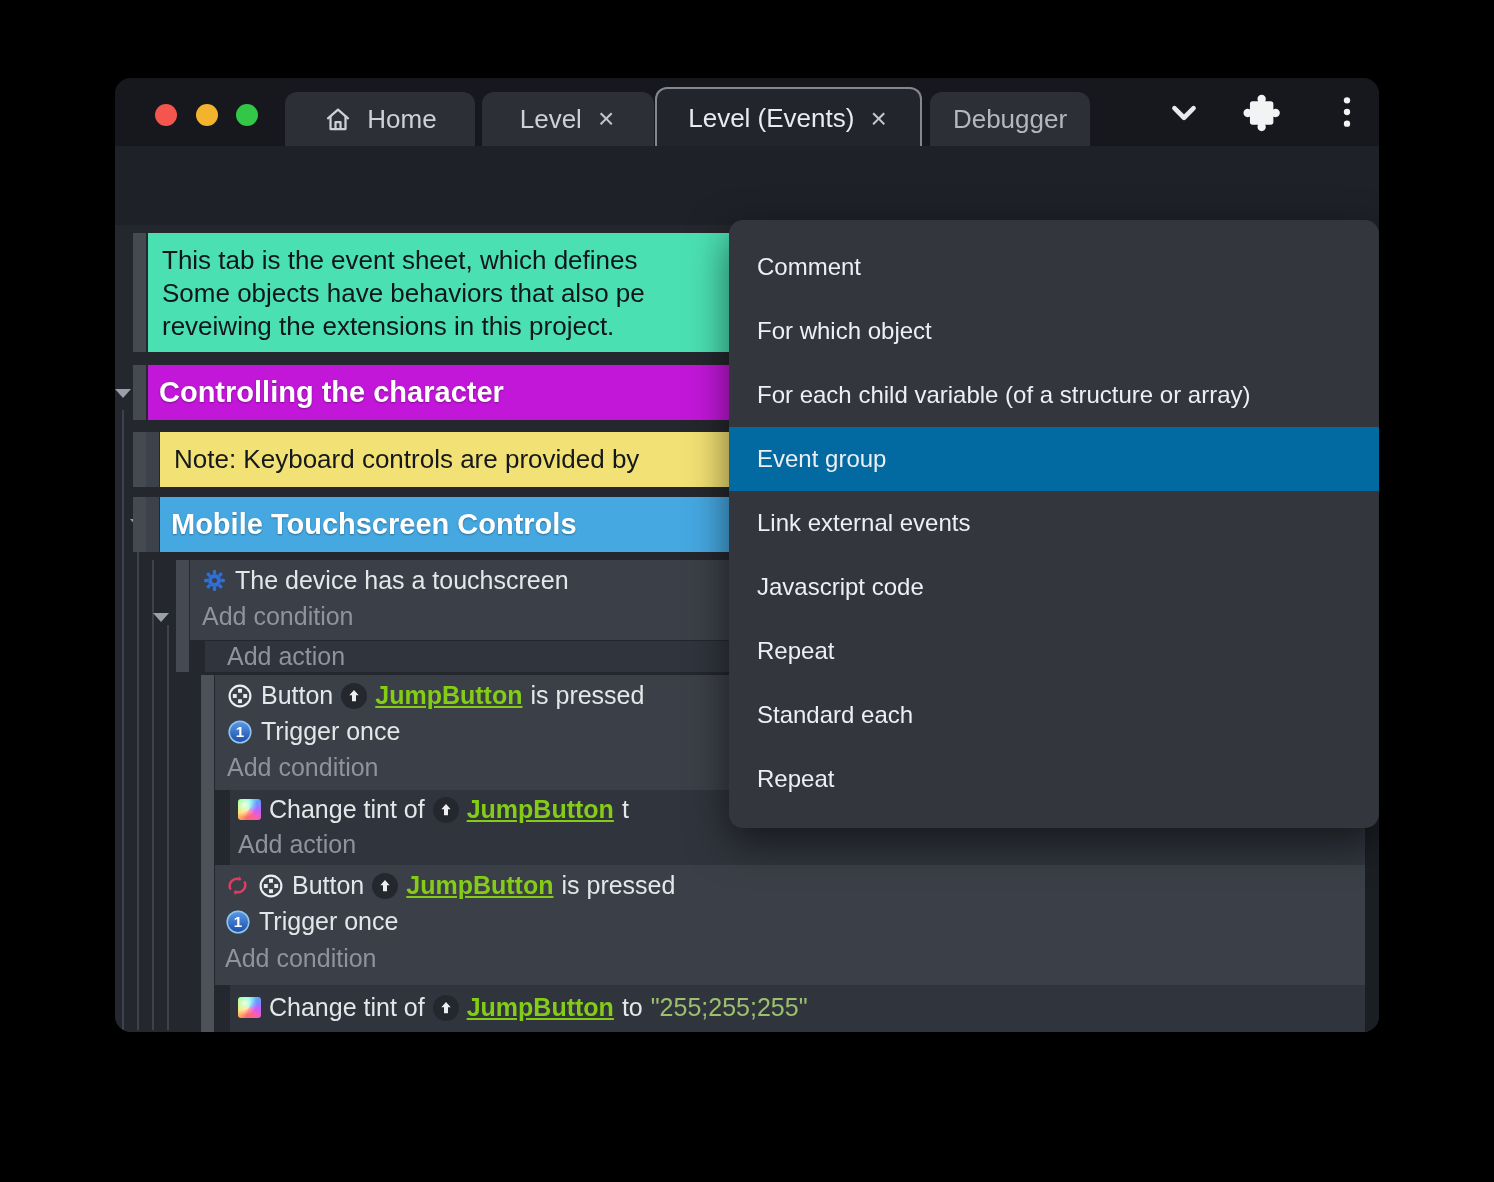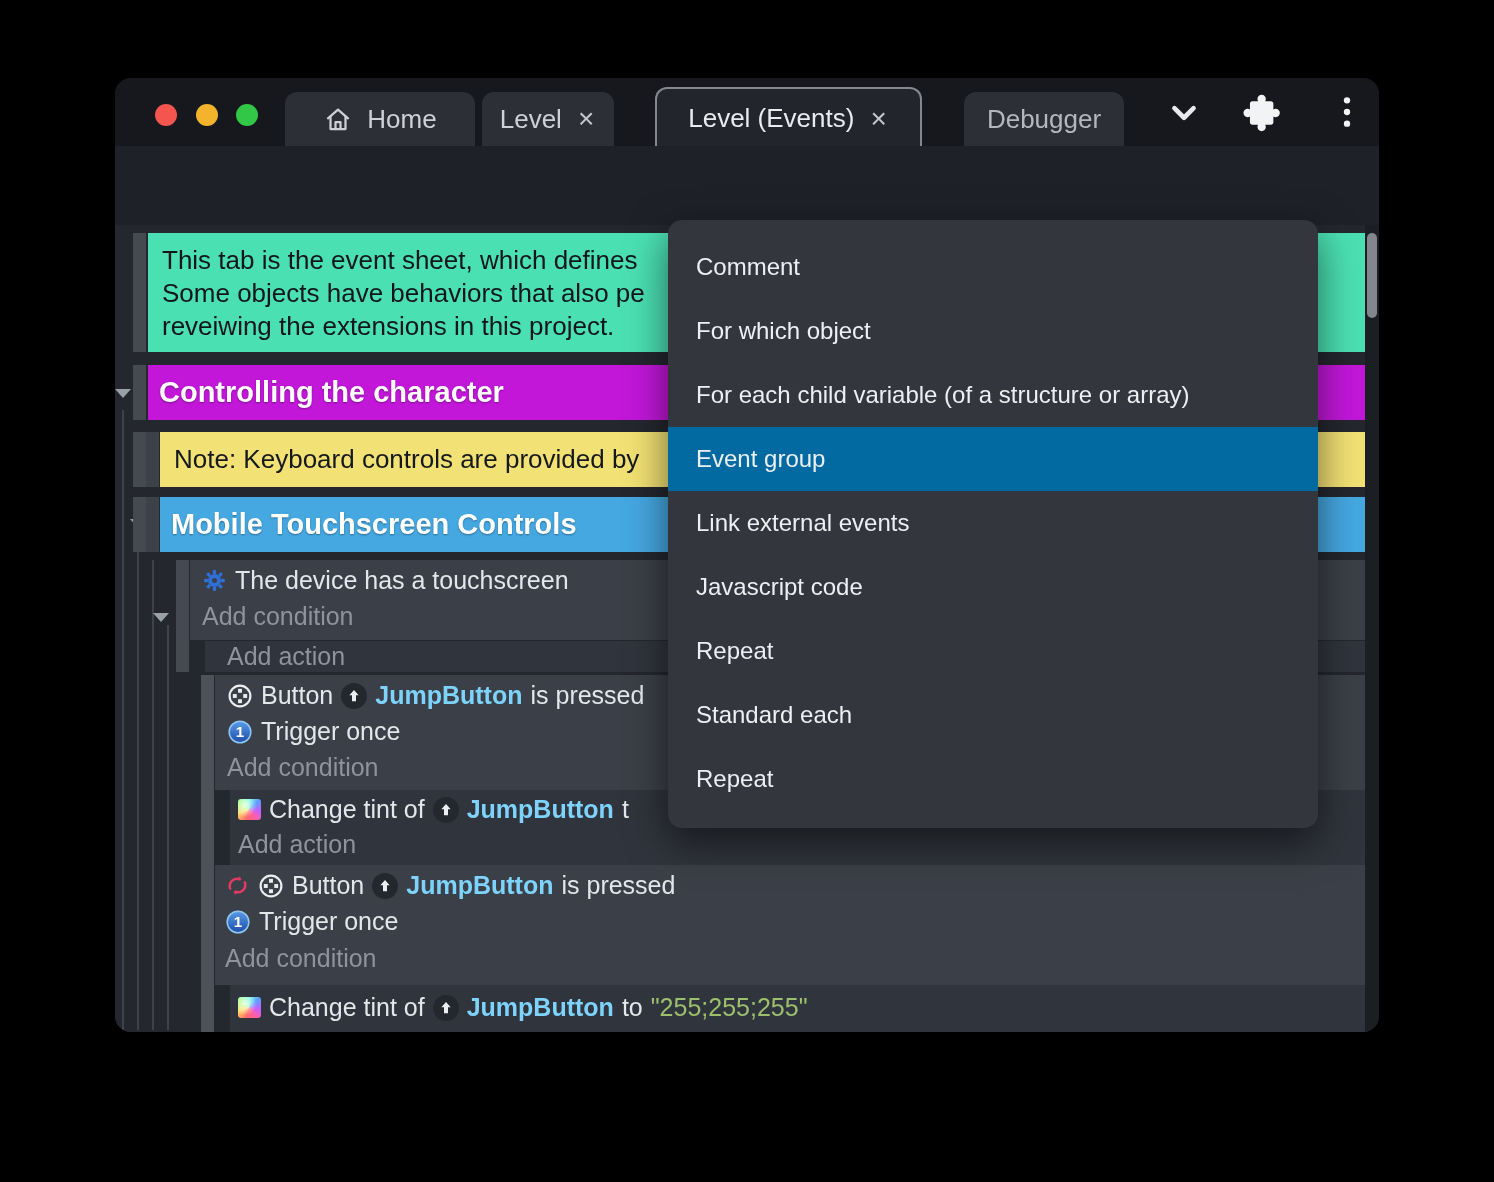--- a/index.html
+++ b/index.html
@@ -32,30 +32,30 @@
   .tri{position:absolute;width:0;height:0;border-left:8px solid transparent;border-right:8px solid transparent;
        border-top:9px solid #9aa0a7;}
   .comment{background:#4be0b2;color:#11161a;font-size:26px;line-height:33px;padding:11px 0 0 14px;white-space:nowrap;}
   .group-h{color:#fff;font-size:29px;font-weight:bold;display:flex;align-items:center;padding-left:11px;
            text-shadow:0 1px 2px rgba(0,0,0,.35);white-space:nowrap;}
   .note{background:#f2e174;color:#15181c;font-size:26px;display:flex;align-items:center;padding-left:14px;white-space:nowrap;}
   .evrow{display:flex;align-items:center;gap:8px;white-space:nowrap;font-size:25px;color:#e4e7ea;}
   .evblock{background:#3b3f47;}
   .evactions{background:#30343c;}
   .addlink{color:#8f939b;}
-  .objname{color:#7dd3fc;font-weight:bold;}
+  .objname{color:#84cc16;font-weight:bold;text-decoration:underline;}
   .strval{color:#9cc06e;}
   .badge{width:26px;height:26px;border-radius:50%;background:#24272d;display:inline-flex;align-items:center;justify-content:center;flex:0 0 auto;}
   .tint{width:23px;height:21px;border-radius:3px;flex:0 0 auto;
         background:radial-gradient(circle at 30% 30%, rgba(255,255,255,.85), rgba(255,255,255,0) 55%),
         conic-gradient(from 200deg,#ff6a6a,#ffd95f,#8dff5f,#5fffd8,#5f9fff,#c65fff,#ff5f9f,#ff6a6a);}
   .scrollcol{position:absolute;left:1250px;top:0;width:14px;height:807px;background:#1b1e23;}
   .thumb{position:absolute;left:1252px;top:8px;width:10px;height:85px;border-radius:5px;background:#83868d;}
   
-  .menu{position:absolute;left:668px;top:220px;width:650px;height:608px;background:#33363d;border-radius:14px;
+  .menu{position:absolute;left:729px;top:220px;width:650px;height:608px;background:#33363d;border-radius:14px;
         box-shadow:0 14px 40px rgba(0,0,0,.55);padding-top:15px;box-sizing:border-box;z-index:50;}
   .mitem{height:64px;display:flex;align-items:center;padding-left:28px;color:#edeff2;font-size:24px;font-weight:500;
          white-space:nowrap;}
   .mitem.hl{background:#0369a1;}
   svg{display:block;}
 </style>
 </head>
 <body>
 
 <div class="stage">
@@ -70,31 +70,31 @@
         <span>
           <svg width="30" height="30" viewBox="0 0 24 24" fill="none" stroke="#cdd0d4" stroke-width="1.8" stroke-linecap="round" stroke-linejoin="round">
             <path d="M4 11.5 L12 4.5 L20 11.5"></path>
               <path d="M6 10 V20 H18 V10"></path>
               <path d="M10 20 v-5.5 h4 V20"></path>
           </svg>
         </span>
         <span>Home</span>
       </div>
 
-      <div class="tab" style="left:367px;width:132px">
+      <div class="tab" style="left:367px;width:172px">
         <span>Level</span>
         <span class="close">×</span>
       </div>
 
       <div class="tab active" style="left:540px;width:263px">
         <span>Level (Events)</span>
         <span class="close">×</span>
       </div>
 
-      <div class="tab" style="left:849px;width:160px;color:#b4b8bd">
+      <div class="tab" style="left:815px;width:160px;color:#b4b8bd">
         <span>Debugger</span>
       </div>
 
       <div class="tabicons" style="left:1046px">
         <svg width="46" height="46" viewBox="0 0 24 24" fill="none" stroke="#e8eaed" stroke-width="2.4" stroke-linecap="round" stroke-linejoin="round">
           <path d="M7 10 L12 15 L17 10"></path>
         </svg>
       </div>
       <div class="tabicons" style="left:1126px">
         <svg width="42" height="42" viewBox="0 0 24 24" fill="#f2f3f5">

